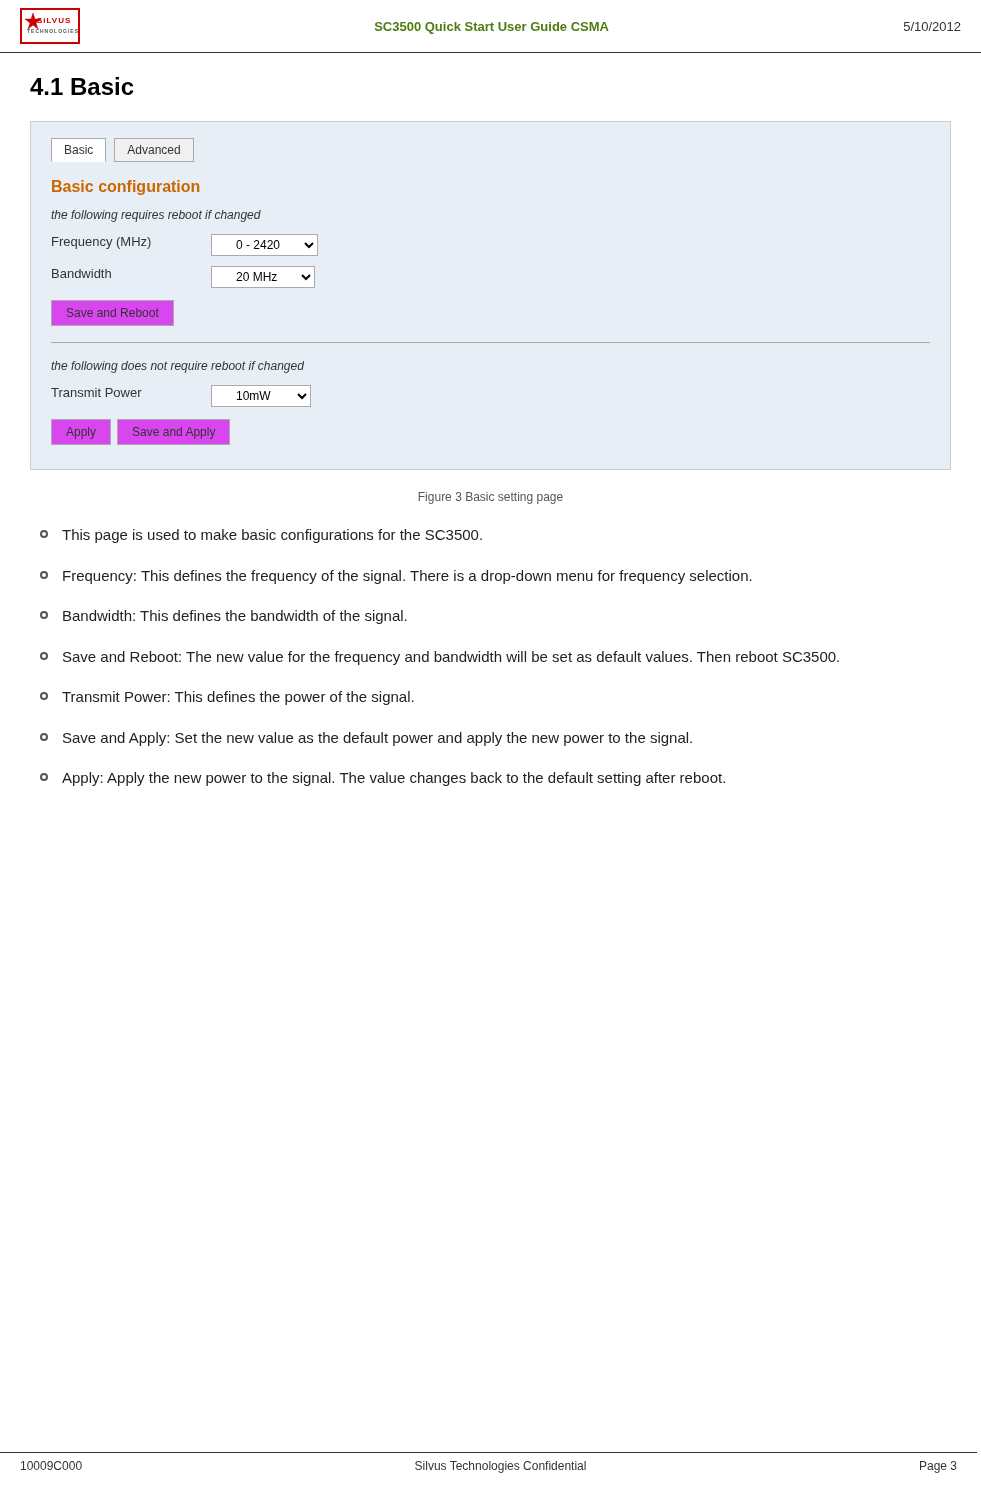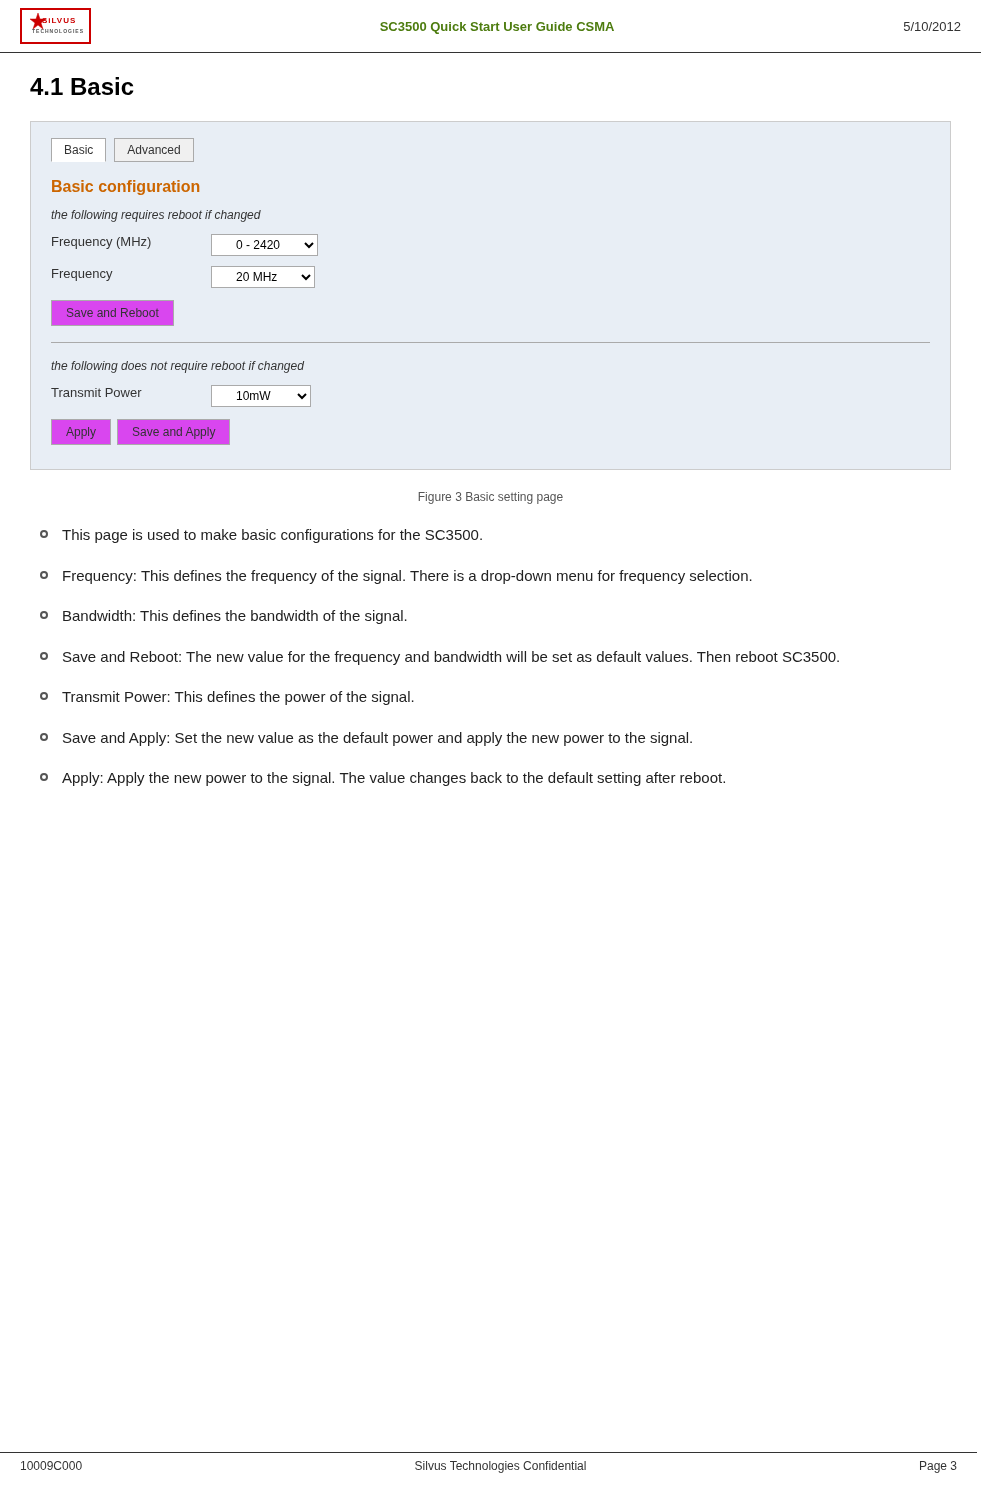--- a/index.html
+++ b/index.html
@@ -20,21 +20,21 @@
       padding: 8px 20px;
       border-bottom: 1px solid #333;
       margin-bottom: 10px;
     }
     .logo-area {
       display: flex;
       align-items: center;
       gap: 6px;
     }
     .logo-box {
-      width: 71px;
+      width: 60px;
       height: 36px;
       border: 2px solid #c00;
       display: flex;
       align-items: center;
       justify-content: center;
       font-size: 9px;
       font-weight: bold;
       color: #c00;
       letter-spacing: 1px;
     }
@@ -232,21 +232,21 @@
     <div class="field-row">
       <div class="field-label">Frequency (MHz)</div>
       <div class="field-control">
         <select>
           <option>0 - 2420</option>
         </select>
       </div>
     </div>
 
     <div class="field-row">
-      <div class="field-label">Frequency</div>
+      <div class="field-label">Bandwidth</div>
       <div class="field-control">
         <select>
           <option>20 MHz</option>
         </select>
       </div>
     </div>
 
     <div class="btn-row">
       <button class="btn">Save and Reboot</button>
     </div>

